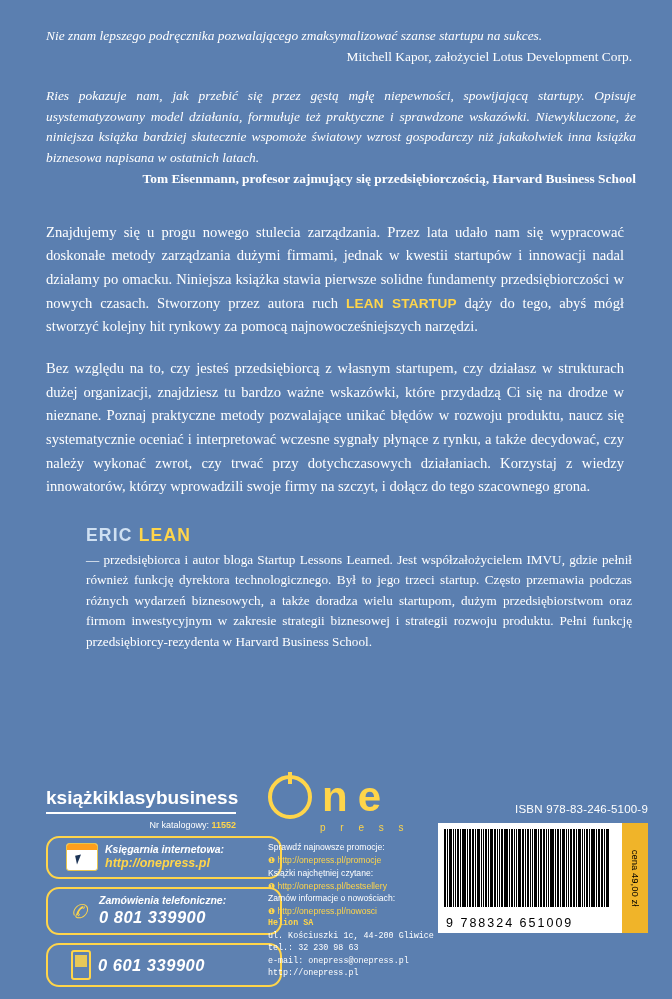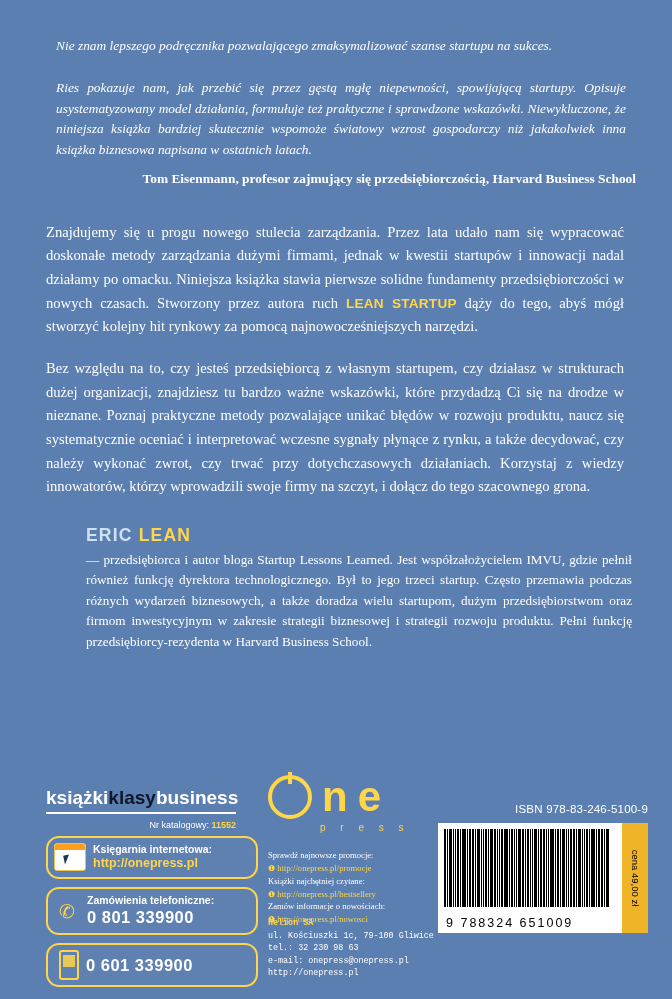--- a/index.html
+++ b/index.html
@@ -16,21 +16,21 @@
     padding:0;
   }
   .quotes{
     padding:26px 36px 0 46px;
   }
   .quote{
     font-style:italic;
     font-size:13.4px;
     line-height:1.55;
     text-align:justify;
-    margin:10px;
+    margin:0;
   }
   .quote-attrib{
     font-style:normal;
     font-size:13.4px;
     text-align:right;
     margin:2px 0 0 0;
     padding-right:4px;
   }
   .quote-block-2{
     margin-top:21px;
@@ -89,44 +89,45 @@
     left:46px;top:18px;
     width:200px;
   }
   .kkb{
     font-family:"Liberation Sans", sans-serif;
     font-weight:bold;
     font-size:19px;
     white-space:nowrap;
   }
   .kkb .w{color:#ffffff;}
-  .kkb .y{color:#0f172a;}
+  .kkb .y{color:#ffffff;}
   .kkb-rule{
     width:190px;height:2px;background:#ffffff;margin-top:3px;
   }
   .kat{
     margin-top:6px;
     text-align:right;
     width:190px;
     font-family:"Liberation Sans", sans-serif;
     font-size:9px;
     color:#ffffff;
   }
   .kat .num{color:#ffd54a;font-weight:bold;}
 
   .ct-box{
     margin-top:6px;
     width:196px;
     border:2px solid #ffd54a;
     border-radius:13px;
-    padding:5px 6px;
+    padding:5px 18px;
     display:flex;
     align-items:center;
     gap:7px;
     background:rgba(255,255,255,0.02);
+    font-style:italic;
   }
   .ct-box.second{margin-top:8px;}
   .ct-icon{
     width:30px;height:26px;
     flex:0 0 auto;
     background:#ffffff;
     border:1px solid #e8c54a;
     border-radius:3px;
     position:relative;
     overflow:hidden;
@@ -190,22 +191,22 @@
     font-size:42px;font-weight:bold;color:#ffd54a;line-height:.85;
   }
   .op-press{
     font-family:"Liberation Sans", sans-serif;
     font-size:10px;letter-spacing:6px;color:#ffd54a;
     margin-top:3px;margin-left:52px;
   }
 
   .promo{
     position:absolute;
-    left:268px;top:80px;
-    font-family:Liberation Serif, serif;
+    left:268px;top:72px;
+    font-family:Liberation Sans, sans-serif;
     font-size:8.6px;
     line-height:1.45;
     color:#ffffff;
     width:180px;
   }
   .promo .lead{margin-bottom:1px;}
   .dot{color:#ffd54a;font-size:8px;}
 
   .helion{
     position:absolute;
@@ -264,20 +265,21 @@
     color:#000;
   }
 </style>
 </head>
 <body>
 
 <div class="page">
 
   <div class="quotes">
     <p class="quote">Nie znam lepszego podręcznika pozwalającego zmaksymalizować szanse startupu na sukces.</p>
+    <p class="quote-attrib">Mitchell Kapor, założyciel Lotus Development Corp.</p>
 
     <div class="quote-block-2">
       <p class="quote">Ries pokazuje nam, jak przebić się przez gęstą mgłę niepewności, spowijającą startupy. Opisuje usystematyzowany model działania, formułuje też praktyczne i sprawdzone wskazówki. Niewykluczone, że niniejsza książka bardziej skutecznie wspomoże światowy wzrost gospodarczy niż jakakolwiek inna książka biznesowa napisana w ostatnich latach.</p>
       <p class="quote-attrib attrib-2">Tom Eisenmann, profesor zajmujący się przedsiębiorczością, Harvard Business School</p>
     </div>
   </div>
 
   <div class="divider-space"></div>
 
   <div class="body-text">
@@ -345,21 +347,21 @@
       <div class="lead">Sprawdź najnowsze promocje:</div>
       <div><span class="dot">❶</span> <span style="color:#ffd54a">http://onepress.pl/promocje</span></div>
       <div>Książki najchętniej czytane:</div>
       <div><span class="dot">❶</span> <span style="color:#ffd54a">http://onepress.pl/bestsellery</span></div>
       <div>Zamów informacje o nowościach:</div>
       <div><span class="dot">❶</span> <span style="color:#ffd54a">http://onepress.pl/nowosci</span></div>
     </div>
 
     <div class="helion">
       <div class="hn">Helion SA</div>
-      <div>ul. Kościuszki 1c, 79-100 Gliwice</div>
+      <div>ul. Kościuszki 1c, 44-200 Gliwice</div>
       <div>tel.: 32 230 98 63</div>
       <div>e-mail: onepress@onepress.pl</div>
       <div>http://onepress.pl</div>
     </div>
 
     <div class="isbn">ISBN 978-83-246-5100-9</div>
 
     <div class="barcode-wrap">
       <div class="bars">
         <i style="width:2px"></i>

